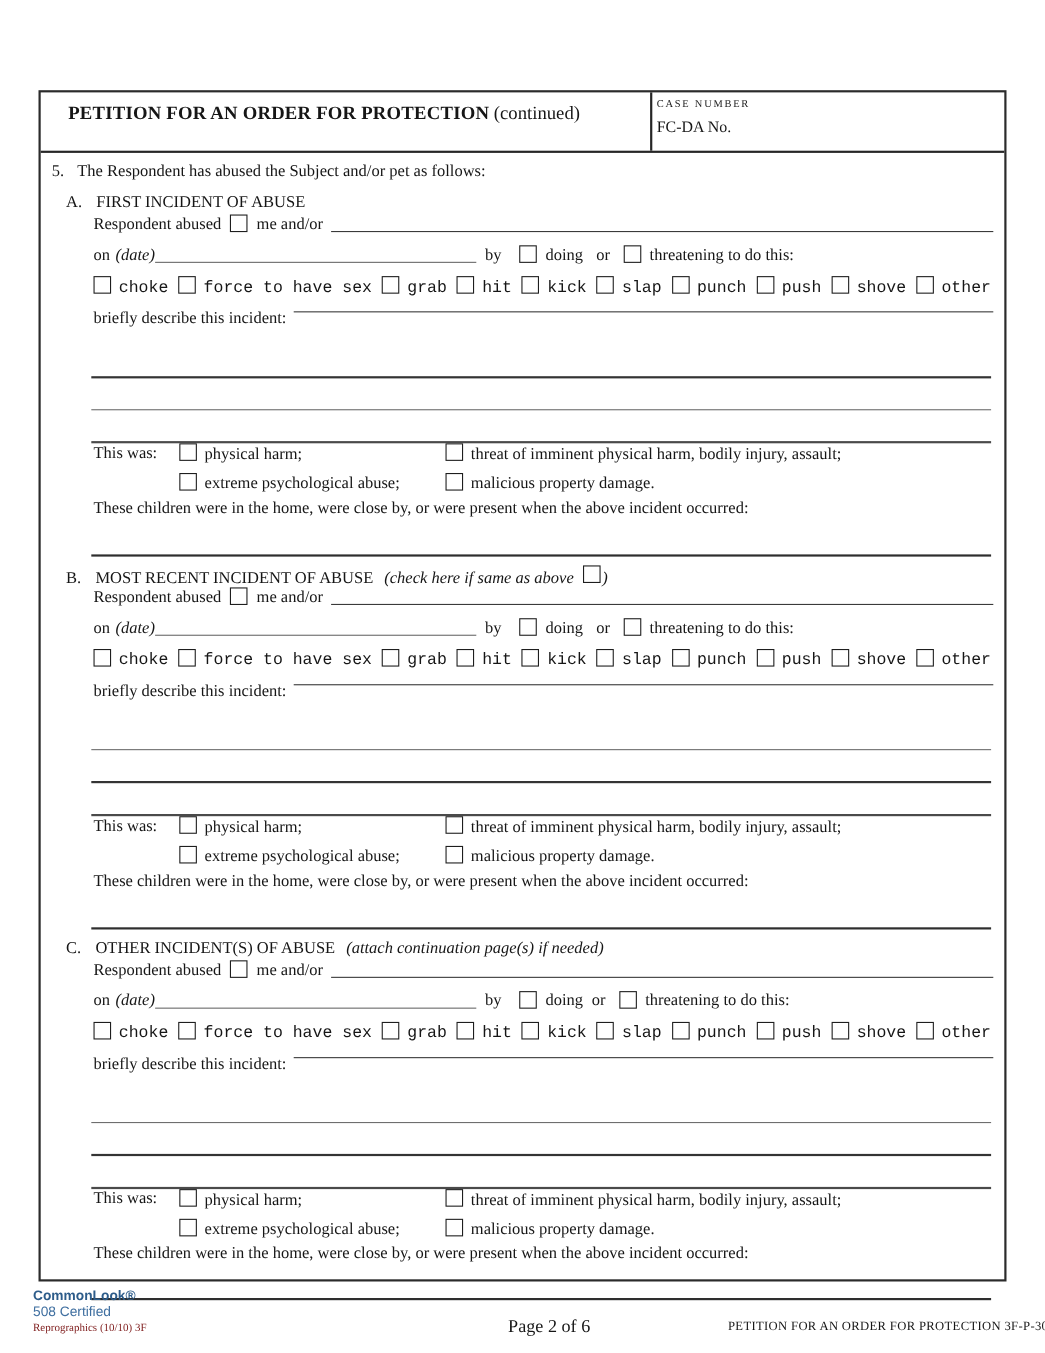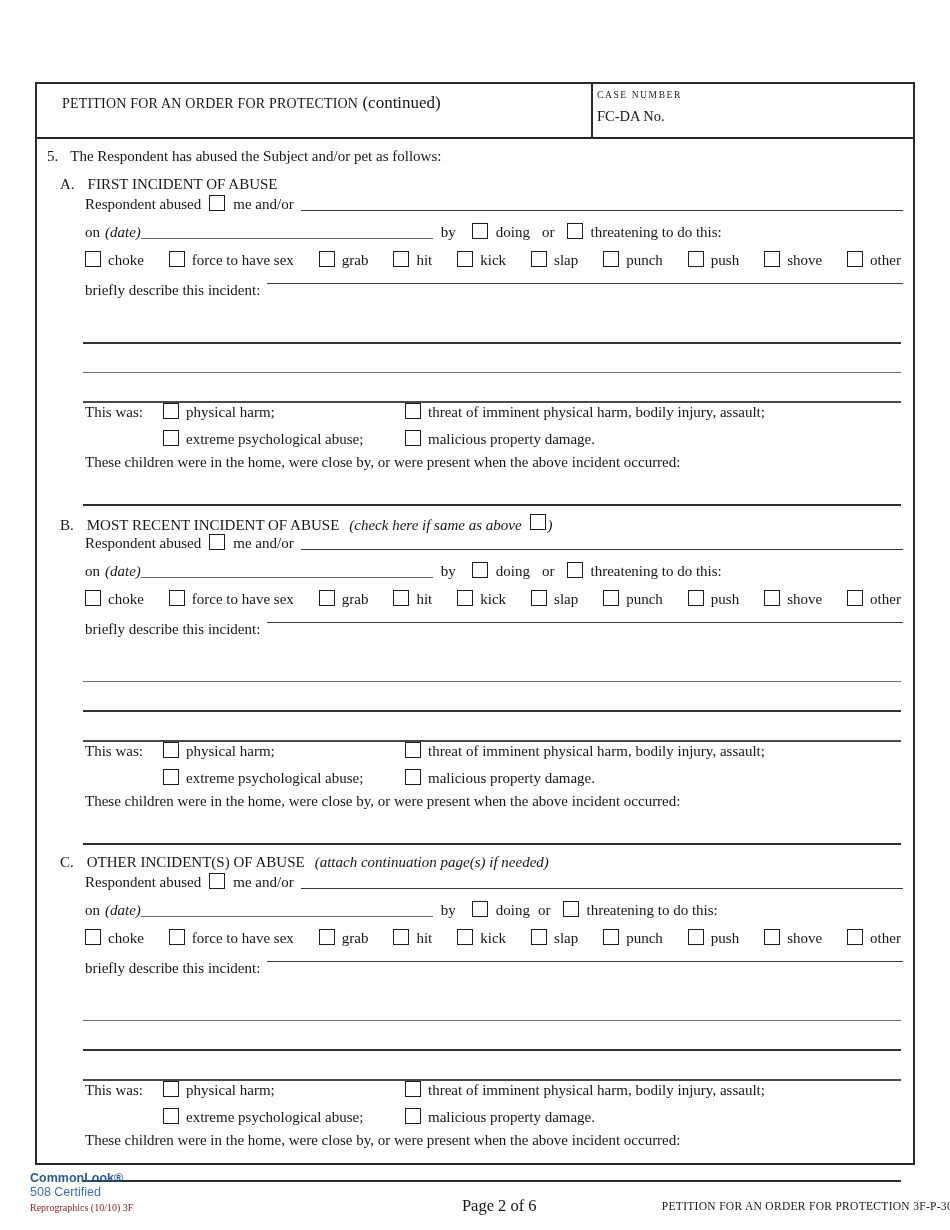--- a/index.html
+++ b/index.html
@@ -9,36 +9,36 @@
     overflow:hidden;
   }
   .formbox {
     position:absolute; left:35px; top:82px; width:880px; height:1083px;
     border:2px solid #2b2b2b; box-sizing:border-box; background:#fff;
   }
   
   .formhead { display:flex; border-bottom:2.5px solid #262626; height:55px; box-sizing:border-box; }
   .head-title { flex:0 0 556px; border-right:2px solid #262626; box-sizing:border-box;
                 padding:9px 0 0 25px; font-size:17px; white-space:nowrap; }
-  .head-title .bold { font-weight:normal; font-size:14px; letter-spacing:.2px; }
+  .head-title .bold { font-weight:bold; font-size:17px; letter-spacing:.2px; }
   .head-case { flex:1 1 auto; padding:6px 0 0 4px; }
   .case-label { font-size:9.5px; letter-spacing:1.6px; color:#222; }
   .case-value { font-size:14.5px; margin-top:8px; }
   
   .formbody { padding:8px 10px 0 10px; font-size:15px; line-height:1.25; }
   .item5 { display:flex; height:20px; align-items:baseline; }
   .item5 .num { margin-right:12px; }
   .sec-head { display:flex; align-items:baseline; margin:8px 0 0 13px; height:20px; white-space:nowrap; }
   .sec-letter { margin-right:13px; }
   .sec-note { font-style:italic; margin-left:10px; }
   .sec-note:empty { display:none; }
   .row { display:flex; align-items:flex-start; margin-left:38px; white-space:nowrap; }
   .r-resp { height:28px; } .r-date { height:28px; } .r-brief { height:30px; }
   .opts { display:flex; justify-content:space-between; align-items:baseline;
-          margin-left:38px; margin-right:2px; height:30px; }
+          margin-left:38px; margin-right:2px; height:30px;font-family:Liberation Mono, monospace; }
   .opt { white-space:nowrap; }
   .cb { display:inline-block; width:14px; height:14px; border:1.7px solid #1e1e1e;
         background:#fff; vertical-align:-2px; box-sizing:content-box; }
   .opt .cb { margin-right:7px; }
   .cb-flex { flex:none; align-self:baseline; } 
   .fill { flex:1 1 auto; height:2px; border-bottom:1.4px solid #3a3a3a; align-self:baseline; }
   .uline { flex:0 0 292px; height:2px; border-bottom:1.5px solid #6a6a6a; align-self:baseline; }
   .bline { margin:0 2px 0 36px; border-bottom:2px solid #343434; }
   .b1 { height:31px; } 
   .b2 { height:28px; border-bottom-width:1px; border-bottom-color:#6e6e6e; }

